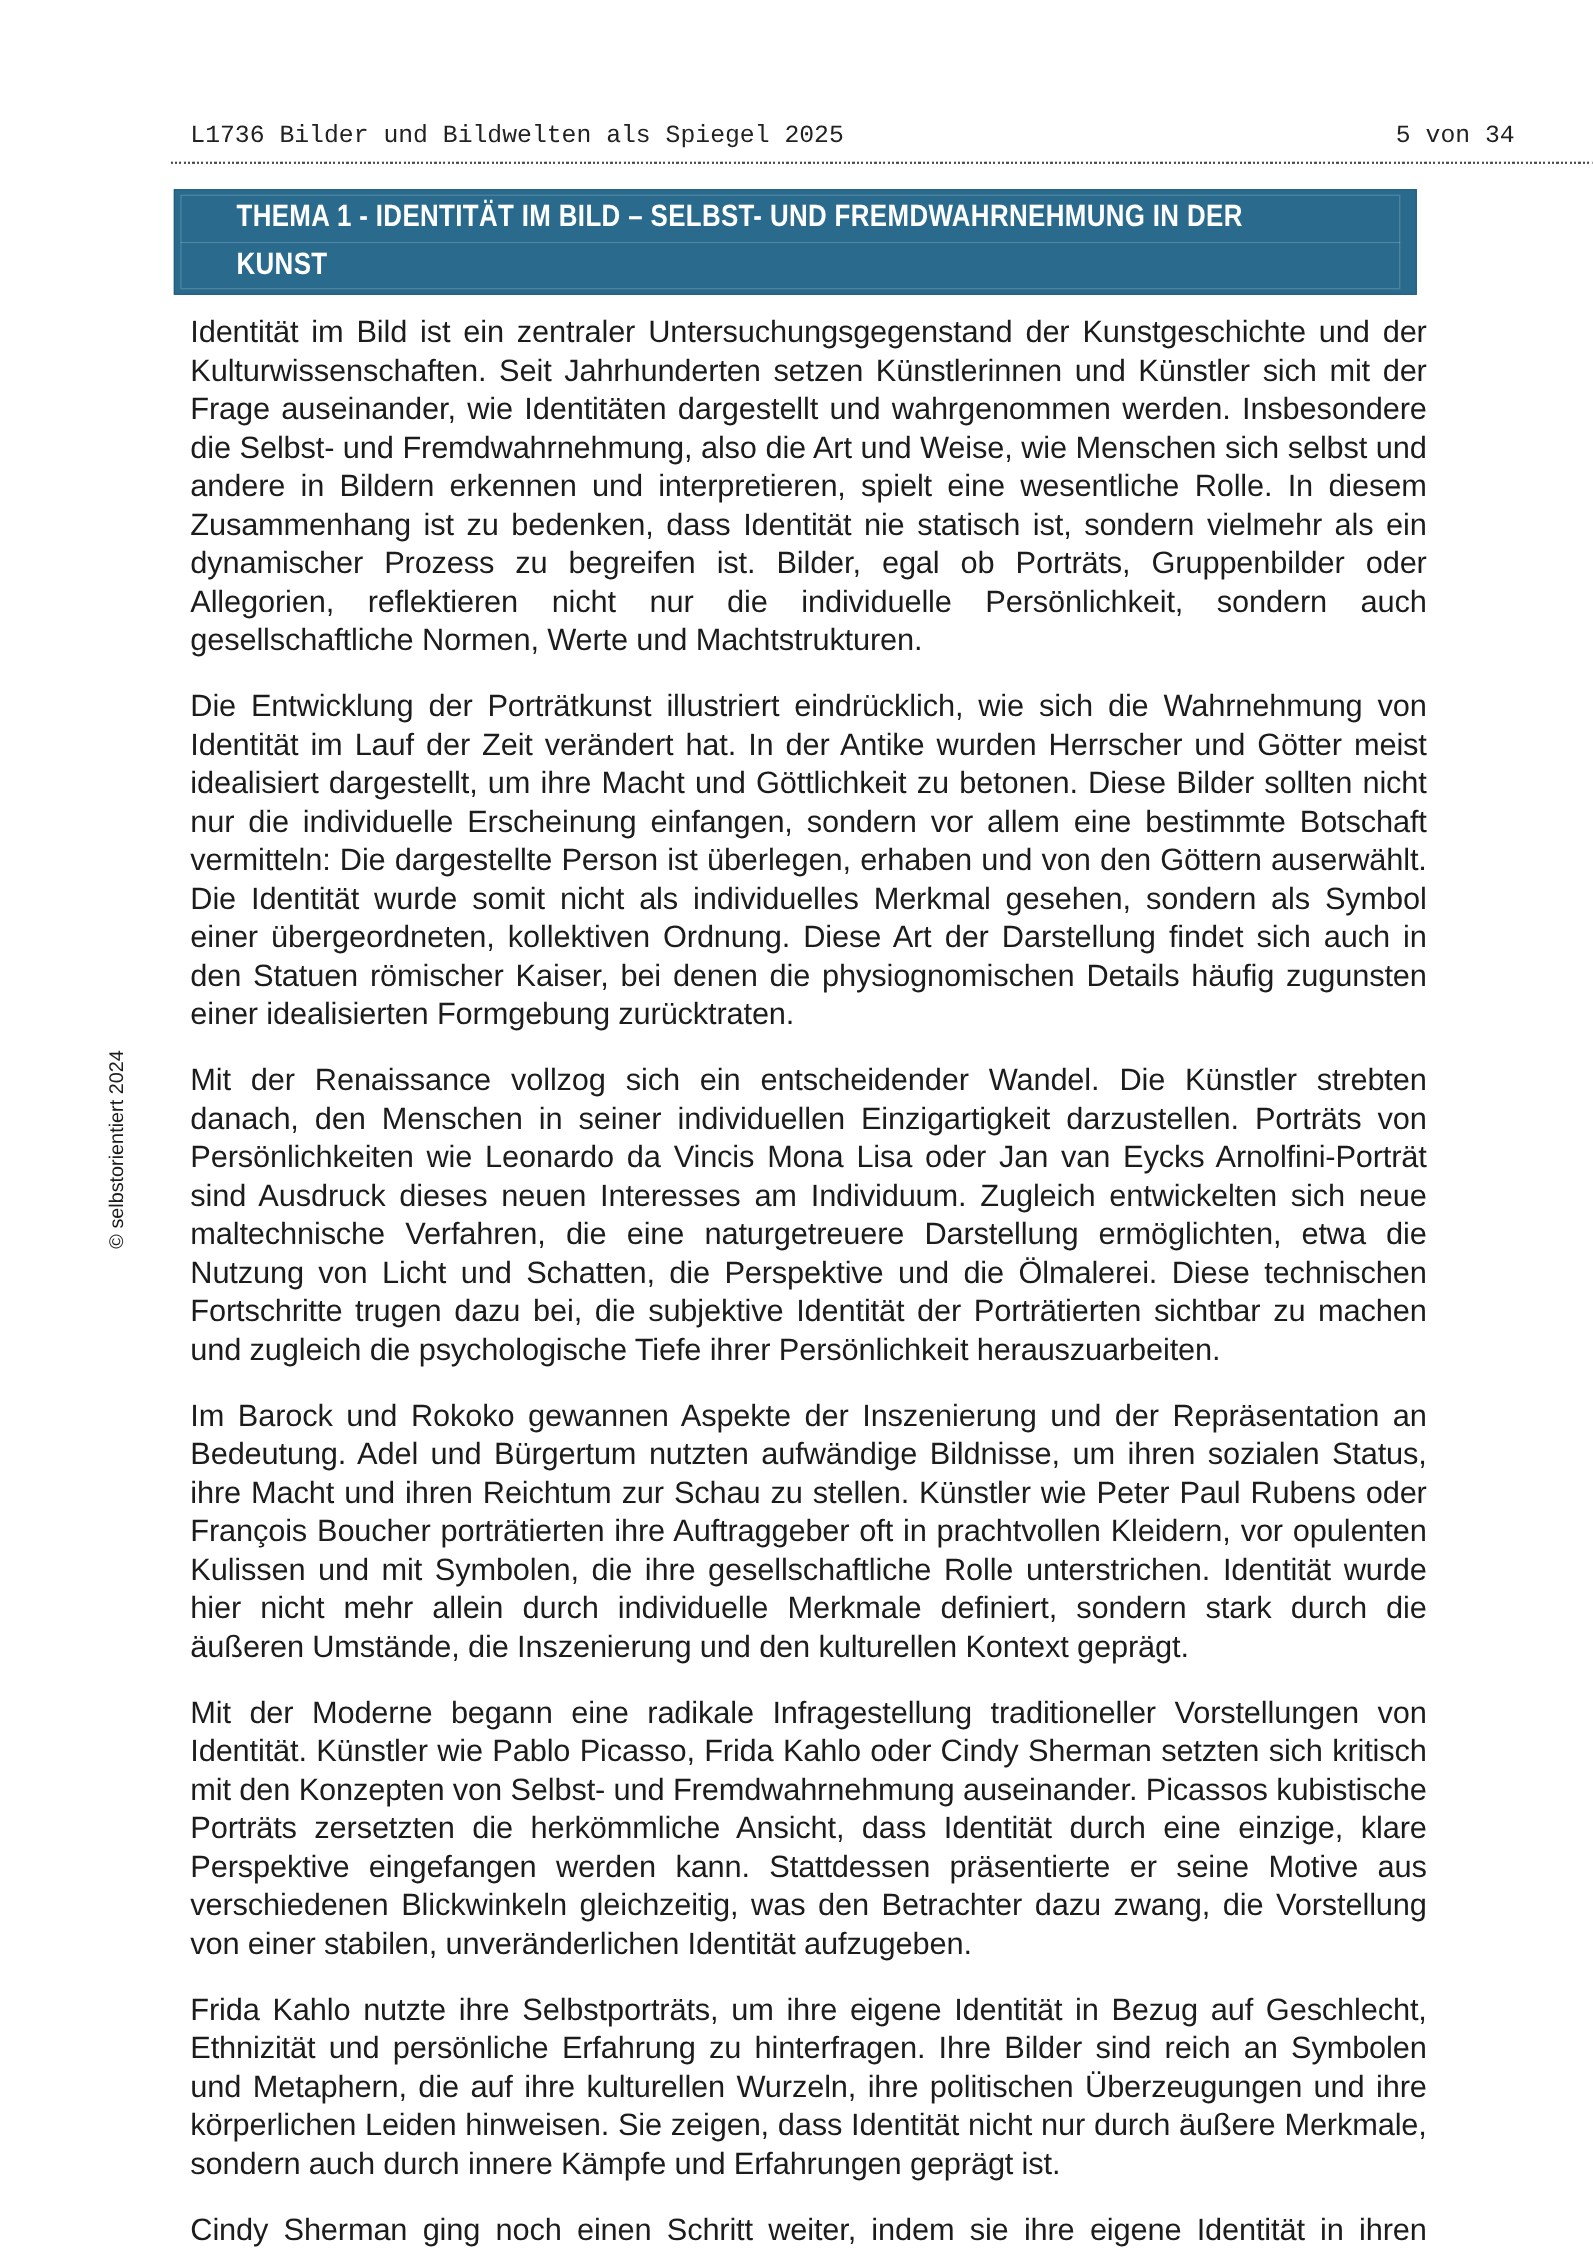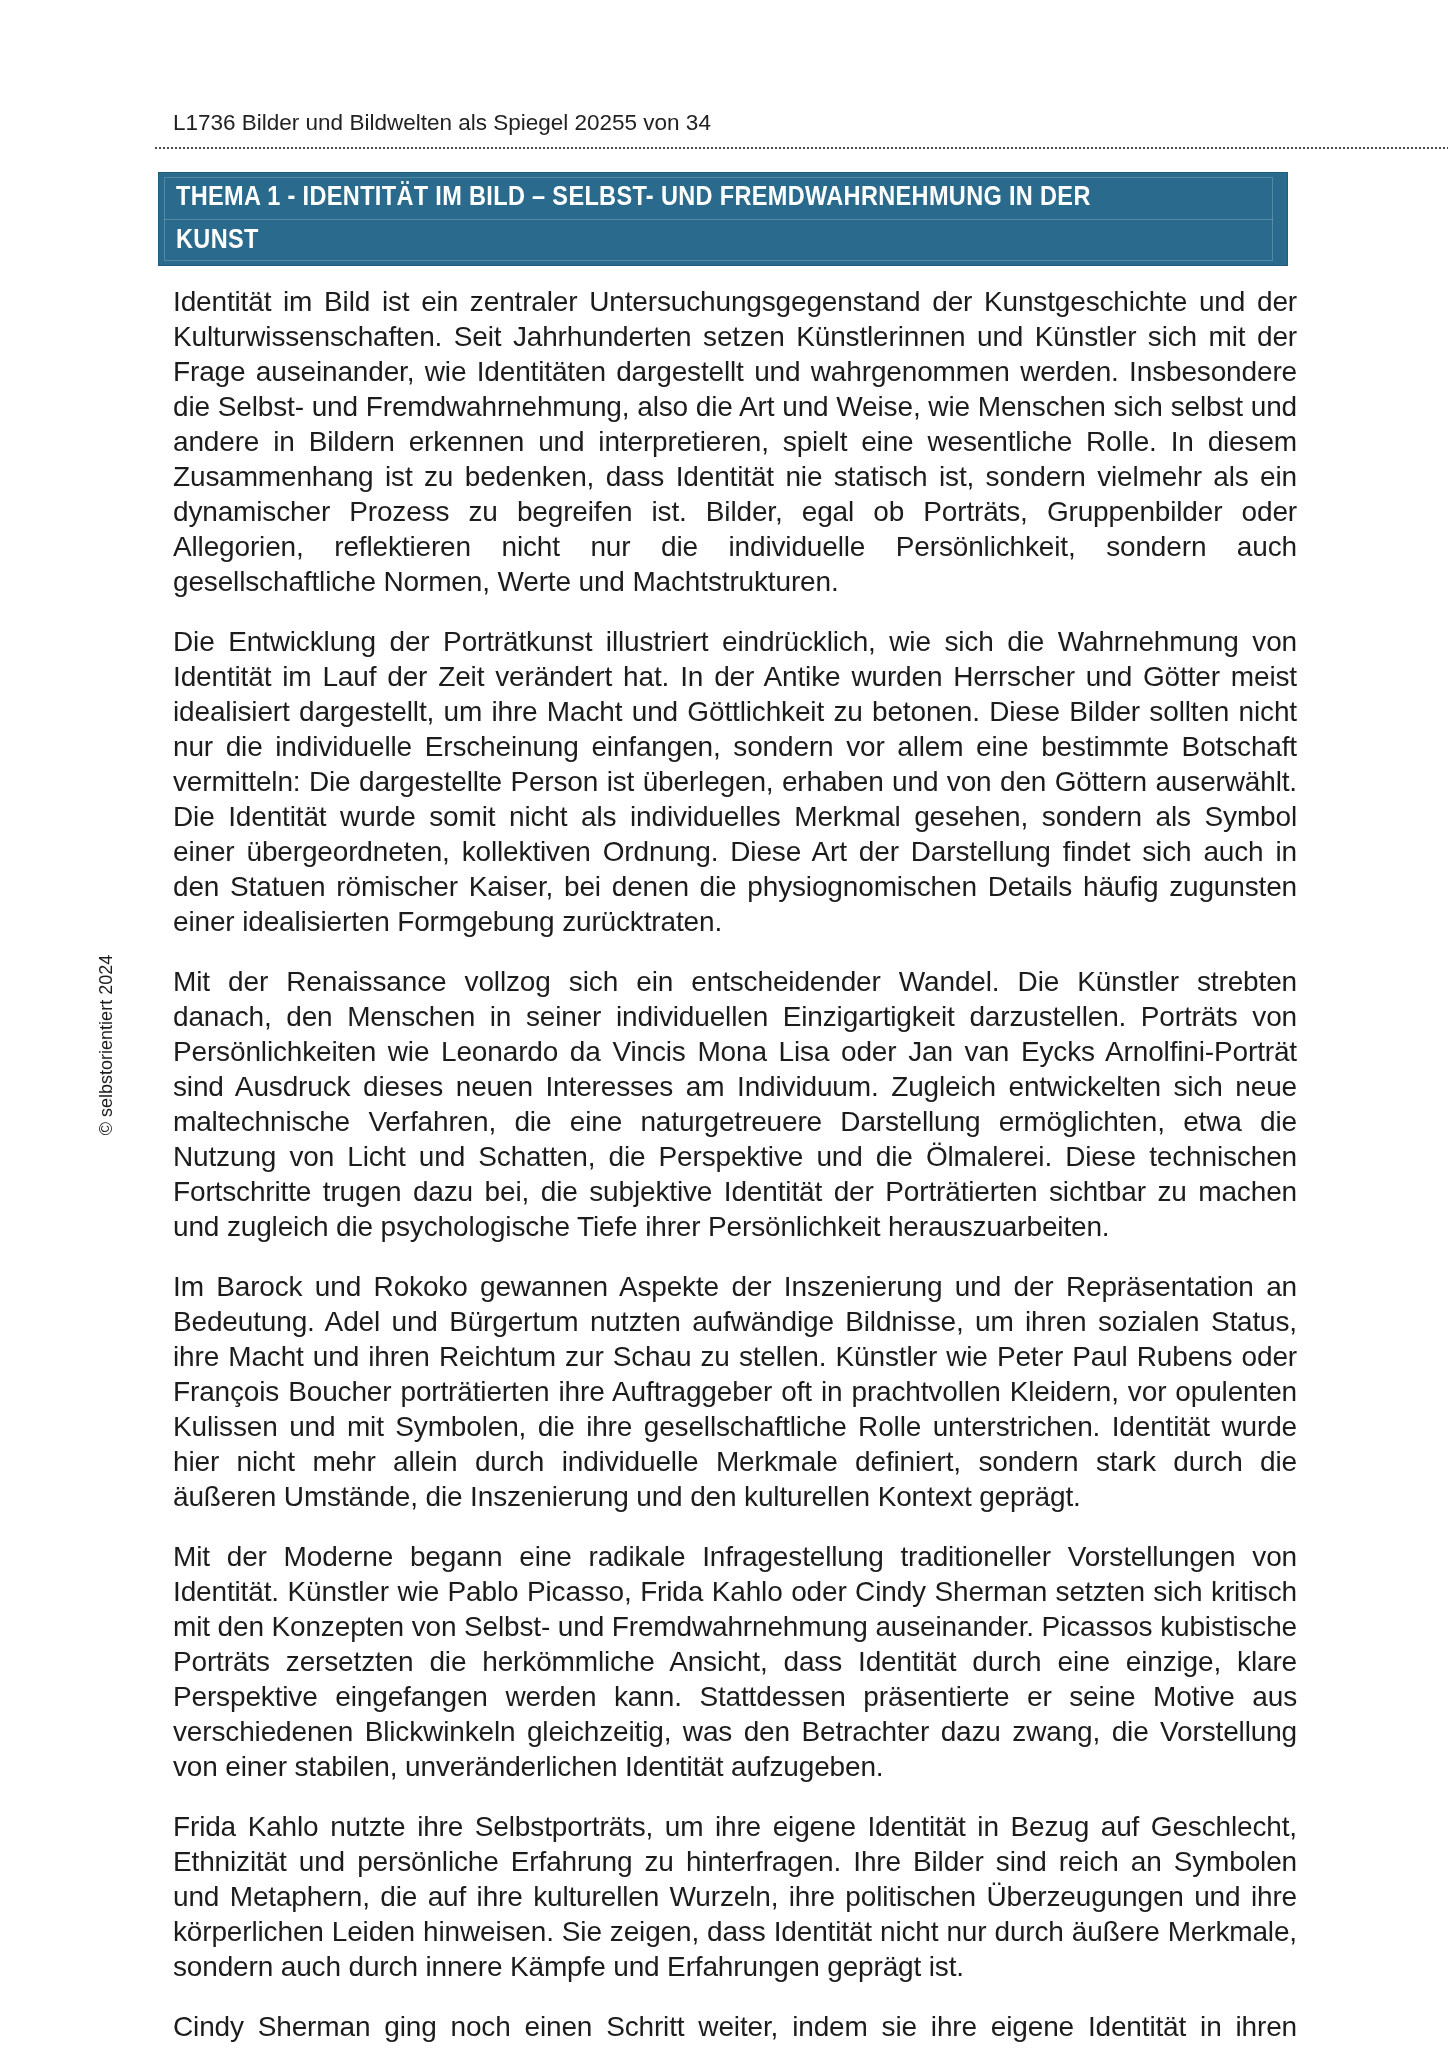--- a/index.html
+++ b/index.html
@@ -17,23 +17,25 @@
     overflow: hidden;
   }
 
   
   .header {
     position: absolute;
     left: 173px;
     right: 71px;
     top: 110px;
     display: flex;
+    justify-content: space-between;
     align-items: baseline;
     font-size: 22.5px;
     color: #222222;
+    font-family: Liberation Mono, monospace;
   }
   .header-rule {
     position: absolute;
     left: 155px;
     right: 0;
     top: 147px;
     height: 2px;
     background-image: repeating-linear-gradient(to right, #4a4a4a 0 2px, transparent 2px 4px);
   }
 
@@ -57,20 +59,21 @@
   .heading-mid-line {
     position: absolute;
     left: 5px; right: 14px; top: 50%;
     border-top: 1px solid rgba(255,255,255,0.20);
     pointer-events: none;
   }
   .heading-line {
     padding-left: 17px;
     line-height: 39px;
     white-space: nowrap;
+    margin-left: 39px;
   }
   .heading-line > span {
     display: inline-block;
     transform: scaleX(0.84);
     transform-origin: 0 50%;
     font-weight: bold;
     font-size: 28px;
     letter-spacing: 0.4px;
     color: var(--heading-fg, #ffffff);
   }

